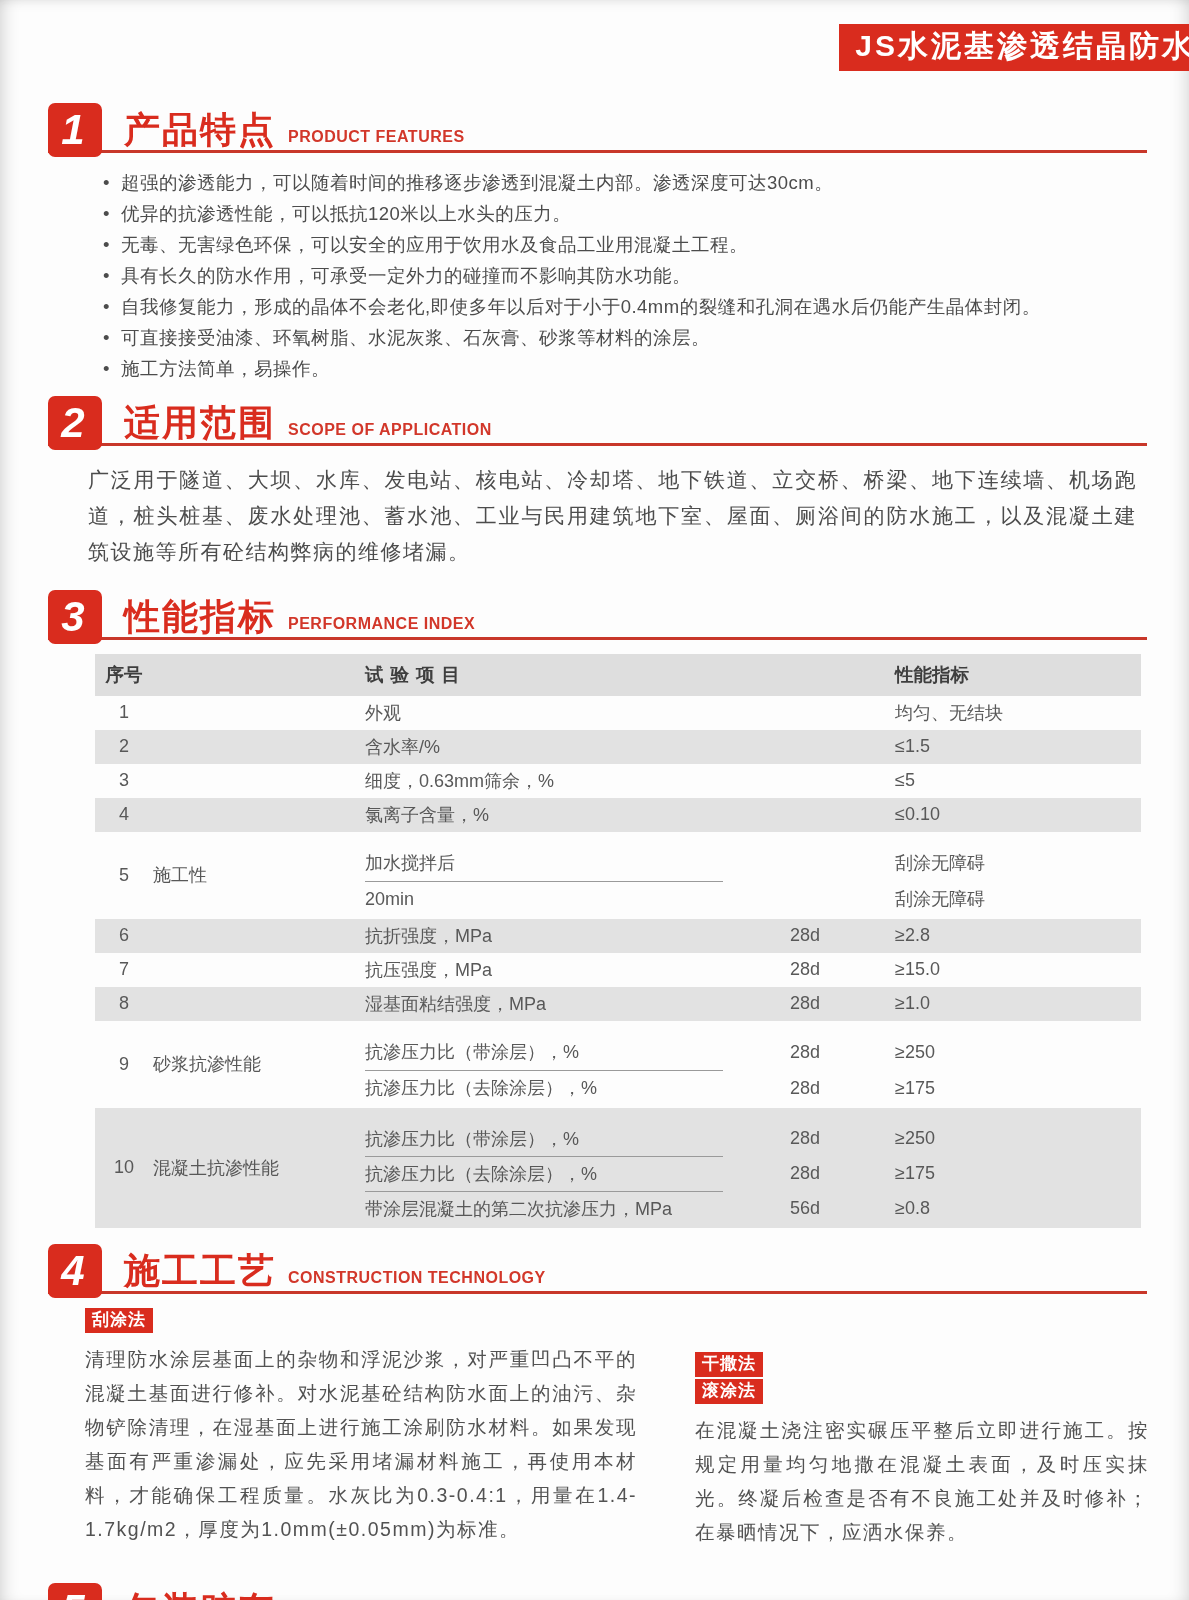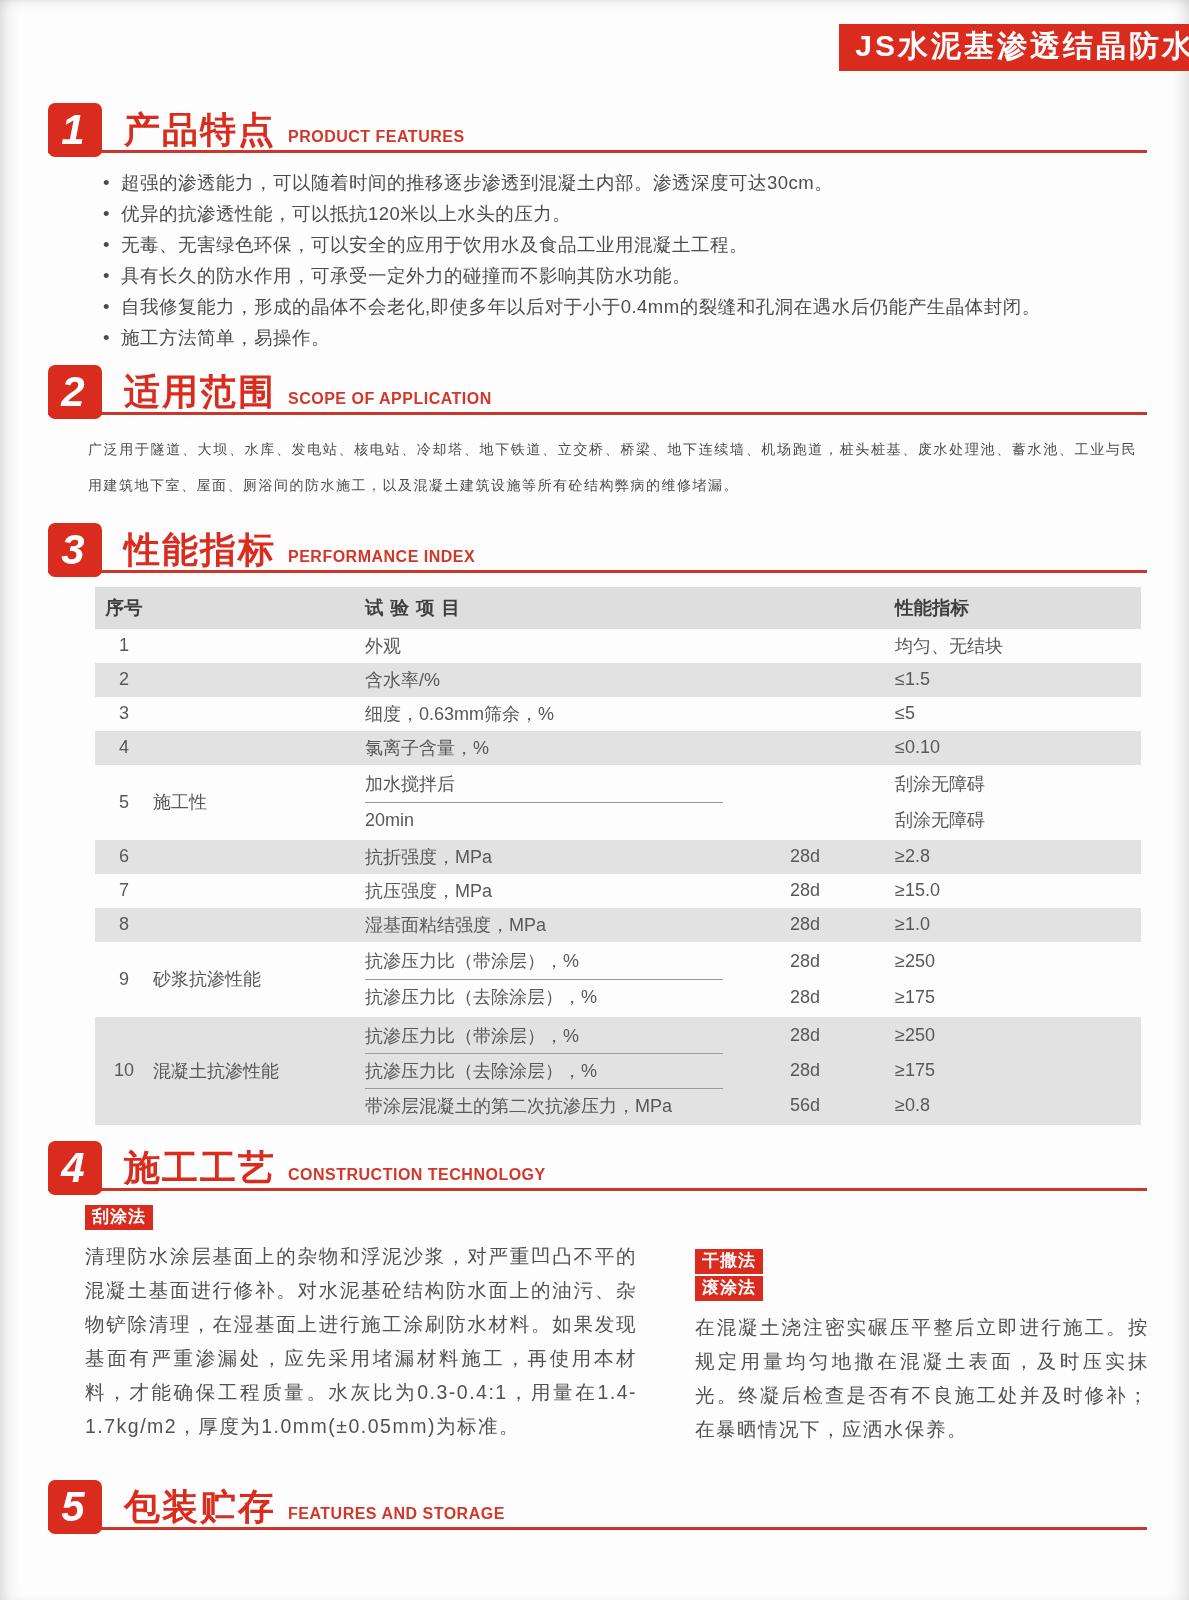--- a/index.html
+++ b/index.html
@@ -49,33 +49,33 @@
   
   .bullets{list-style:none;margin:14px 60px 0 103px;padding:0;}
   .bullets li{
     position:relative;padding-left:18px;
     font-size:18.5px;line-height:31px;color:#4c4c4c;letter-spacing:.5px;
   }
   .bullets li::before{content:"•";position:absolute;left:0;top:0;color:#4c4c4c;}
   
   .scope-text{
     margin:16px 52px 8px 88px;
-    font-size:14px;line-height:36px;letter-spacing:1.5px;
+    font-size:21px;line-height:36px;letter-spacing:1.5px;
     text-align:justify;color:#4c4c4c;
   }
   
   .ptable{margin:14px 48px 0 95px;font-size:18px;color:#585858;}
   .trow{display:grid;grid-template-columns:58px 212px 425px 105px 1fr;align-items:center;}
   .trow.gray{background:#e2e2e2;}
   .trow.head{background:#dedede;height:42px;font-weight:bold;color:#3e3e3e;font-size:18.5px;}
   .trow.single{height:34px;}
   .c-no{text-align:center;}
   .c-item.spread{letter-spacing:7px;}
   .trow.multi{grid-template-columns:58px 212px 1fr;}
-  .subs{display:flex;flex-direction:column;justify-content:center;}
+  .subs{display:flex;flex-direction:column;justify-content:center;margin-top:12px;}
   .subrow{display:grid;grid-template-columns:425px 105px 1fr;align-items:center;height:32px;}
   .trow.multi.r5 .subrow,.trow.multi.r9 .subrow{height:33px;}
   .subdiv{height:1px;background:#9a9a9a;width:358px;margin:1px 0;}
   .trow.multi{padding:3px 0;}
   
   .methods{display:flex;margin:14px 40px 0 85px;gap:58px;}
   .mcol-left{width:552px;flex:0 0 552px;}
   .mcol-right{flex:1;}
   .badge{
     display:inline-block;background:#d92c1e;color:#fff;
@@ -107,20 +107,21 @@
     <div class="sec-num">1</div>
     <div class="sec-title">产品特点</div>
     <div class="sec-sub">PRODUCT FEATURES</div>
   </div>
   <ul class="bullets">
     <li>超强的渗透能力，可以随着时间的推移逐步渗透到混凝土内部。渗透深度可达30cm。</li>
     <li>优异的抗渗透性能，可以抵抗120米以上水头的压力。</li>
     <li>无毒、无害绿色环保，可以安全的应用于饮用水及食品工业用混凝土工程。</li>
     <li>具有长久的防水作用，可承受一定外力的碰撞而不影响其防水功能。</li>
     <li>自我修复能力，形成的晶体不会老化,即使多年以后对于小于0.4mm的裂缝和孔洞在遇水后仍能产生晶体封闭。</li>
+    <li>可直接接受油漆、环氧树脂、水泥灰浆、石灰膏、砂浆等材料的涂层。</li>
     <li>施工方法简单，易操作。</li>
   </ul>
 
   <div class="sec-header" style="margin-top:12px">
     <div class="sec-num">2</div>
     <div class="sec-title">适用范围</div>
     <div class="sec-sub">SCOPE OF APPLICATION</div>
   </div>
   <p class="scope-text">广泛用于隧道、大坝、水库、发电站、核电站、冷却塔、地下铁道、立交桥、桥梁、地下连续墙、机场跑道，桩头桩基、废水处理池、蓄水池、工业与民用建筑地下室、屋面、厕浴间的防水施工，以及混凝土建筑设施等所有砼结构弊病的维修堵漏。</p>
 

